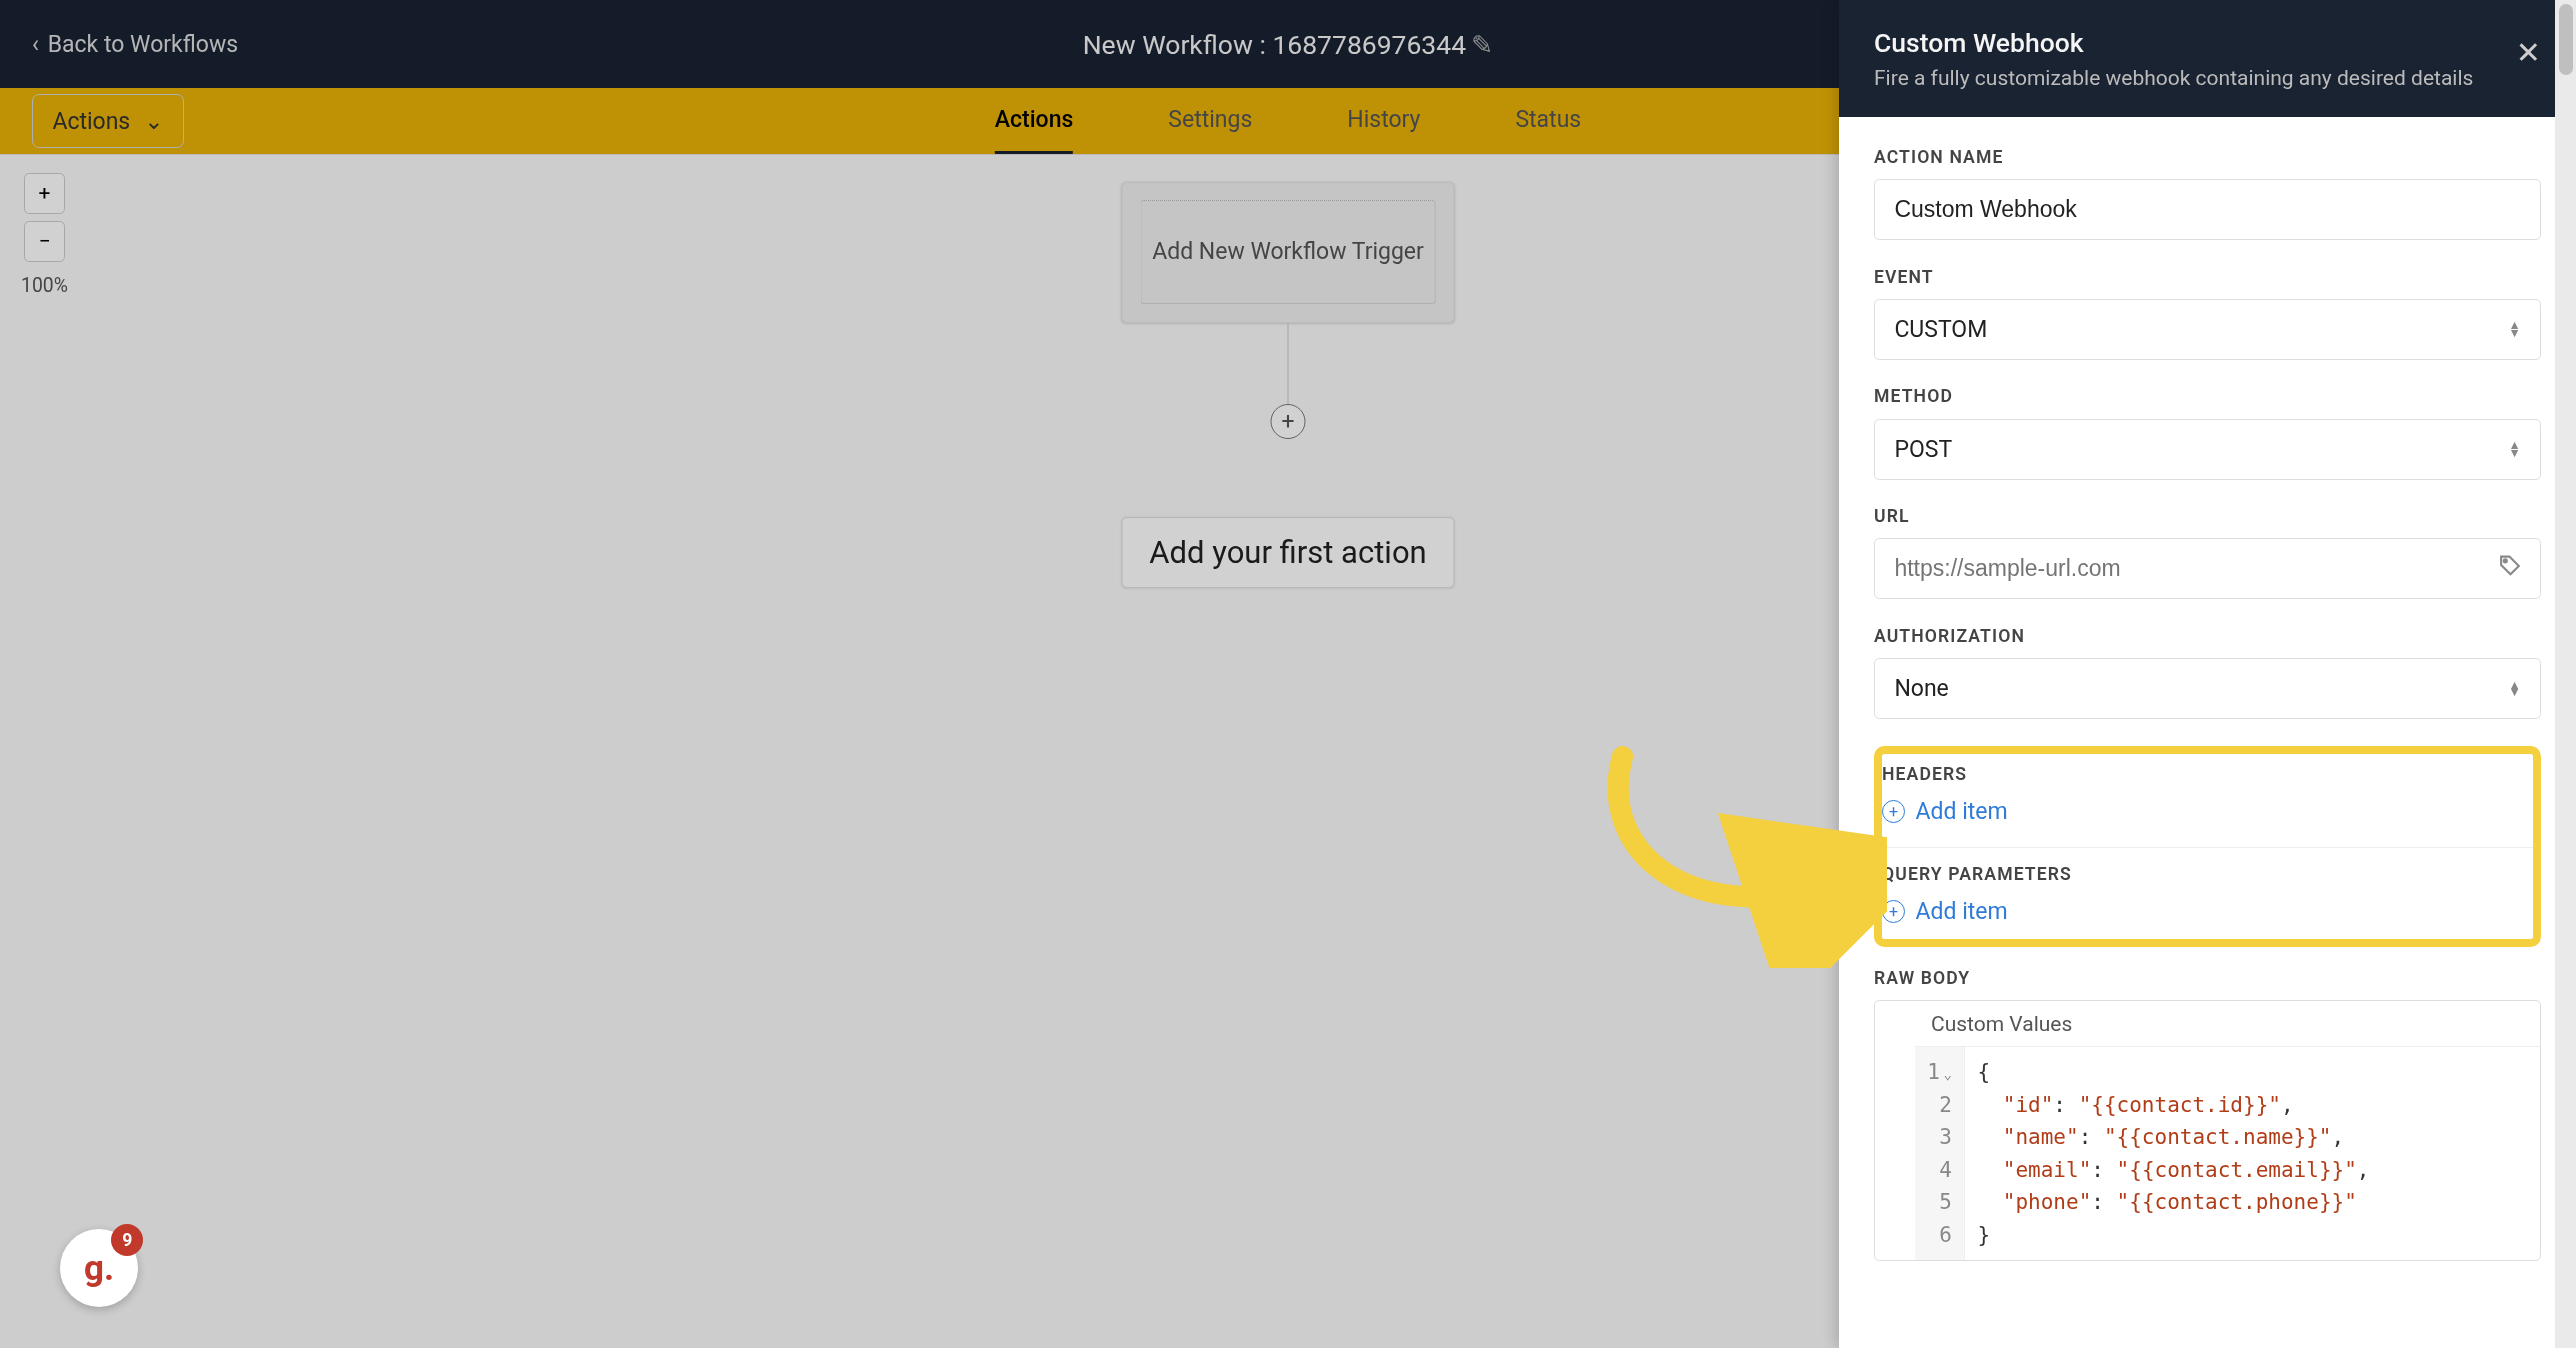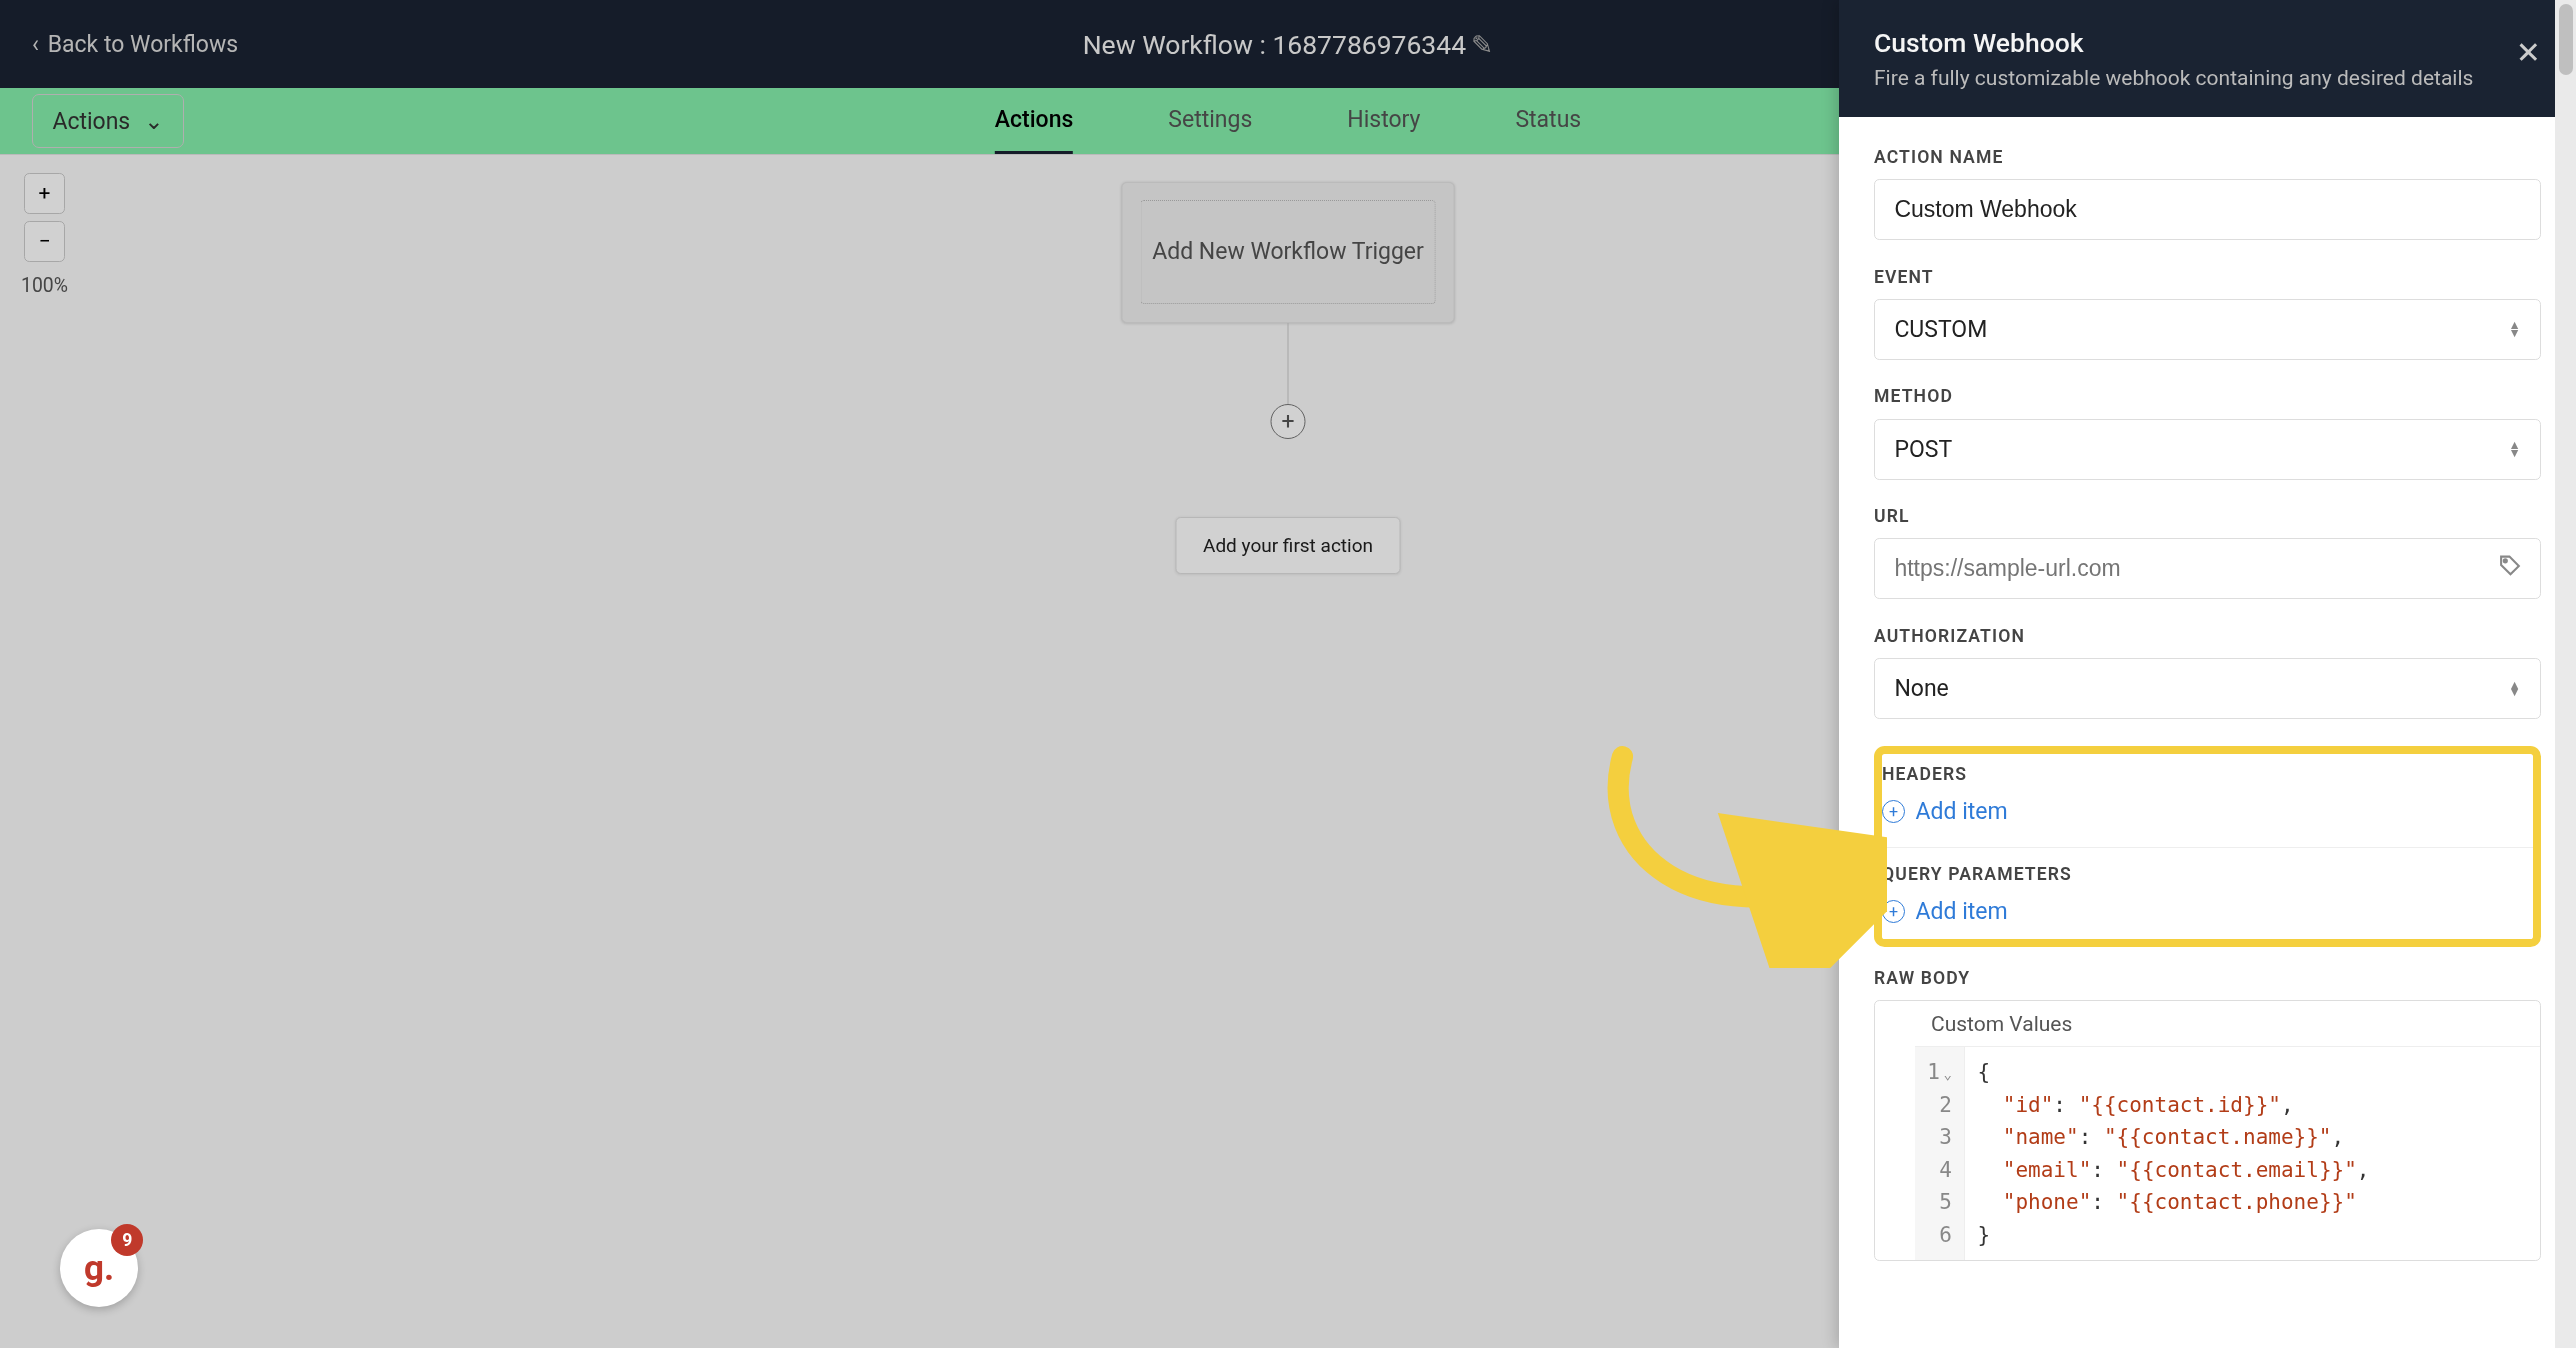--- a/index.html
+++ b/index.html
@@ -3,37 +3,37 @@
 <meta charset="utf-8">
 <style>
 * { box-sizing: border-box; margin: 0; padding: 0; }
 body { font-family: -apple-system, BlinkMacSystemFont, "Segoe UI", Roboto, sans-serif; background: #f7f7f7; width: 2576px; height: 1348px; position: relative; overflow: hidden; transform-origin: top left; }
 
 .topbar { background: #1a2332; height: 88px; display: flex; align-items: center; padding: 0 32px; color: #ccc; position: relative; }
 .back-link { display: flex; align-items: center; gap: 8.8px; color: #ddd; font-size: 23px; cursor: pointer; }
 .title-wrap { position: absolute; left: 50%; transform: translateX(-50%); display: flex; align-items: center; gap: 5px; color: #f5f5f5; font-size: 26.5px; }
 .title-wrap .pencil { color: #aaa; cursor: pointer; }
 
-.tabbar { height: 67px; background: #86efac; border-bottom: 0.9px solid #e3e3e3; display: flex; align-items: center; padding: 0 32px; position: relative; }
+.tabbar { height: 67px; background: #eab308; border-bottom: 0.9px solid #e3e3e3; display: flex; align-items: center; padding: 0 32px; position: relative; }
 .actions-dd { border: 0.9px solid #d6d6d6; border-radius: 7px; padding: 12.3px 19.4px; display: flex; align-items: center; gap: 14px; font-size: 23px; color: #333; cursor: pointer; }
 .tabs { position: absolute; left: 50%; transform: translateX(-50%); display: flex; gap: 95px; height: 100%; align-items: center; }
 .tab { font-size: 23px; color: #555; height: 100%; display: flex; align-items: center; border-bottom: 3.5px solid transparent; cursor: pointer; }
 .tab.active { border-bottom-color: #1a2332; color: #000; font-weight: 500; }
 
 .canvas { position: relative; height: calc(100% - 155px); background: #fafafa; }
 .zoom-controls { position: absolute; top: 17.6px; left: 21px; display: flex; flex-direction: column; align-items: center; gap: 7px; }
 .zoom-btn { width: 41px; height: 41px; border: 0.9px solid #ccc; border-radius: 5.3px; background: #fff; font-size: 21px; display: flex; align-items: center; justify-content: center; cursor: pointer; }
 .zoom-pct { font-size: 19.4px; color: #555; margin-top: 5.3px; user-select: none; }
 
 .flow-area { position: absolute; top: 26.5px; left: 50%; transform: translateX(-50%); display: flex; flex-direction: column; align-items: center; }
 .trigger-box { width: 333px; height: 141px; background: #f1f1f1; border: 0.9px solid #e4e4e4; border-radius: 5.3px; box-shadow: 0 0.9px 2.6px rgba(0,0,0,.12); display: flex; align-items: center; justify-content: center; padding: 17.6px; }
 .trigger-inner { border: 1.8px dotted #bbb; border-radius: 3.5px; width: 100%; height: 100%; display: flex; align-items: center; justify-content: center; text-align: center; font-size: 23px; color: #555; line-height: 1.4; cursor: pointer; }
 .connector { width: 1.8px; height: 81px; background: #c9c9c9; }
 .add-circle { width: 35px; height: 35px; border: 1.8px solid #777; border-radius: 50%; display: flex; align-items: center; justify-content: center; font-size: 23px; color: #555; cursor: pointer; background: #fff; }
-.first-action-btn { margin-top: 78px; border: 0.9px solid #e0e0e0; border-radius: 5.3px; background: #fff; padding: 16px 26.5px; font-size: 19px; color: #222; box-shadow: 0 0.9px 2.6px rgba(0,0,0,.08); cursor: pointer; }
+.first-action-btn { margin-top: 78px; border: 0.9px solid #e0e0e0; border-radius: 5.3px; background: #fff; padding: 16px 26.5px; font-size: 31px; color: #222; box-shadow: 0 0.9px 2.6px rgba(0,0,0,.08); cursor: pointer; }
 
 
 .panel { position: absolute; top: 0; right: 0; width: 737px; height: 100%; background: #fff; box-shadow: -2.6px 0 14px rgba(0,0,0,.18); display: flex; flex-direction: column; z-index: 100; }
 .panel-header { background: #1a2332; padding: 26.5px 35px; color: #f5f5f5; position: relative; }
 .panel-title { font-size: 26.5px; font-weight: 500; margin-bottom: 8.8px; }
 .panel-sub { font-size: 21px; color: #bbb; }
 .panel-close { position: absolute; top: 35px; right: 35px; color: #ccc; font-size: 30px; cursor: pointer; }
 
 .panel-body { flex: 1; overflow-y: auto; padding: 30px 35px; }
 .fld-label { font-size: 17.6px; font-weight: 600; letter-spacing: 1.1px; color: #444; margin-bottom: 12.3px; text-transform: uppercase; }

